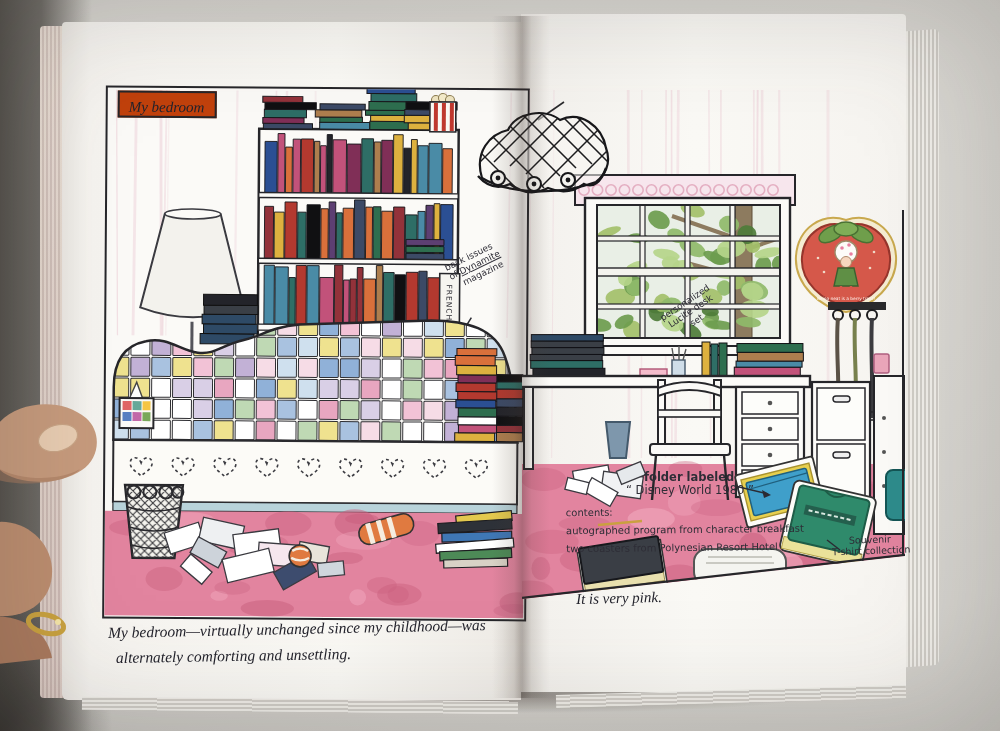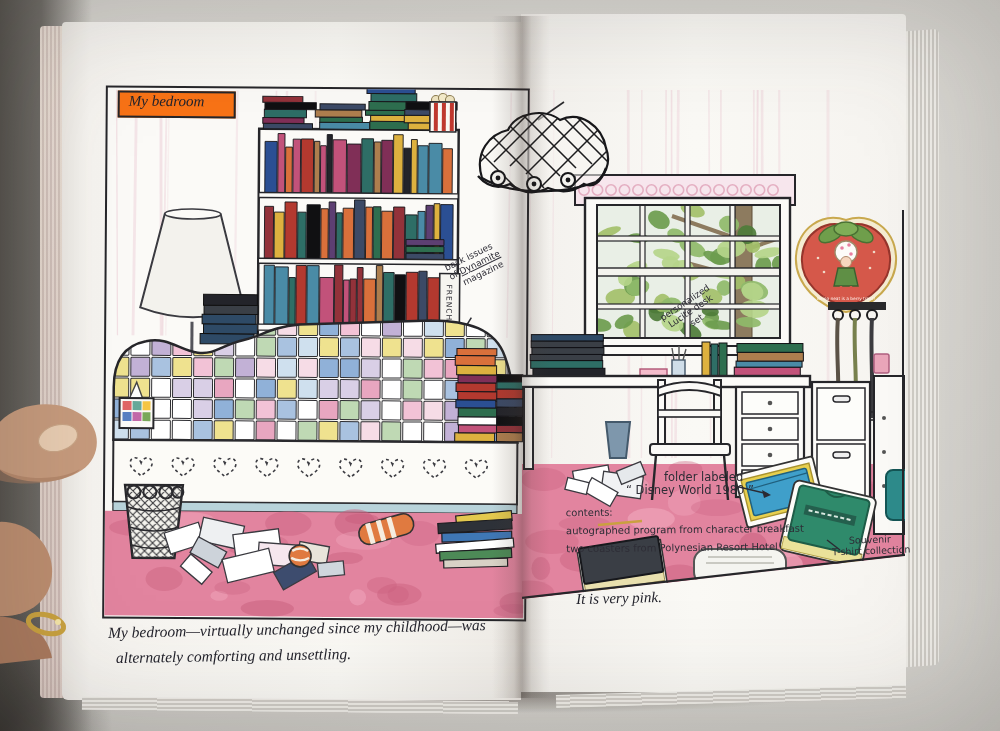--- a/index.html
+++ b/index.html
@@ -29,32 +29,32 @@
     background:repeating-linear-gradient(0deg,#efede8 0 2px,#d0cdc7 2px 4px);transform:rotate(.6deg);}
   .edge-bottom-right{left:556px;top:690px;width:350px;height:13px;
     background:repeating-linear-gradient(0deg,#efede8 0 2px,#d0cdc7 2px 4px);transform:rotate(-1.6deg);}
   .gutter-shadow{left:492px;top:16px;width:58px;height:682px;pointer-events:none;
     background:linear-gradient(90deg,rgba(70,58,50,0) 0%,rgba(70,58,50,.15) 38%,rgba(58,46,40,.32) 52%,rgba(70,58,50,.12) 68%,rgba(70,58,50,0) 100%);}
   .vignette{inset:0;pointer-events:none;box-shadow:inset 0 0 130px rgba(60,55,50,.22);}
   
   #left-panel{left:104px;top:87px;width:424px;height:533px;border:2.5px solid #26262a;
     background:#fbfaf7;transform:rotate(.4deg);}
   #right-panel{left:522px;top:88px;width:383px;height:515px;}
-  #panel-label{left:10px;top:3px;width:118px;height:27px;border:2px solid #26262a;background:#f97316;
-    display:flex;align-items:flex-start;padding-left:9px;
+  #panel-label{left:10px;top:3px;width:99px;height:27px;border:2px solid #26262a;background:#c2410c;
+    display:flex;align-items:flex-end;padding-left:9px;
     font:italic 15px "Liberation Serif",serif;color:#23232c;}
   svg{display:block;}
   
   .note{position:absolute;font-family:"DejaVu Sans",sans-serif;color:#2e2d36;line-height:1.15;}
   .cursive{position:absolute;font-family:"Liberation Serif",serif;font-style:italic;color:#24242d;}
   #shelf-note{left:447px;top:250px;font-size:9px;transform:rotate(-26deg);}
   #shelf-note .u{text-decoration:underline;}
   #desk-note{left:662px;top:296px;font-size:9px;transform:rotate(-34deg);text-align:center;}
   #folder-note{left:626px;top:471px;font-size:11.5px;}
-  #folder-note .l1{margin-left:38px;}
+  #folder-note .l1{margin-left:18px;font-weight:bold;}
   #contents-note{left:566px;top:503px;font-size:10px;line-height:18px;transform:rotate(-.6deg);}
   #tshirt-note{left:832px;top:535px;font-size:9.5px;transform:rotate(-2deg);}
   #tshirt-note .l1{margin-left:17px;}
   #cap-left-1{left:108px;top:620px;font-size:15.5px;transform:rotate(-1.2deg);}
   #cap-left-2{left:116px;top:647px;font-size:15.5px;transform:rotate(-1deg);}
   #cap-right{left:576px;top:590px;font-size:15px;transform:rotate(-1.5deg);}
 </style>
 </head>
 <body>
 

